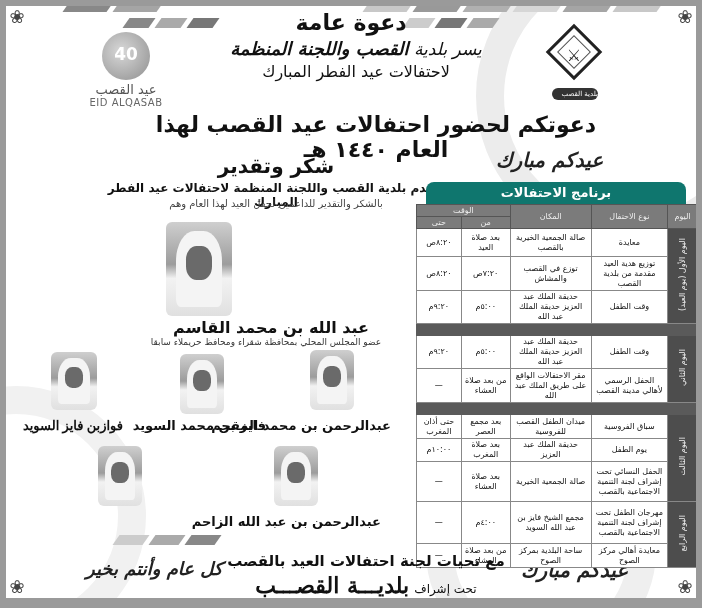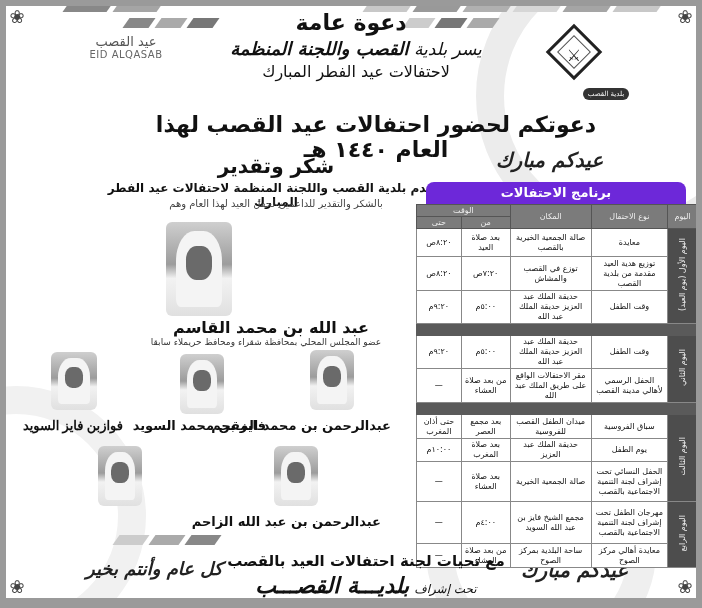--- a/index.html
+++ b/index.html
@@ -19,47 +19,47 @@
 
   .logo-left { position: absolute; left: 80px; top: 26px; width: 80px; text-align: center; }
   .logo-left .ring { width: 48px; height: 48px; margin: 0 auto; border-radius: 50%; background: radial-gradient(circle at 40% 40%, #d8d8d8, #8e8e8e); color: #fff; font-weight: bold; font-size: 17px; line-height: 44px; }
   .logo-left .ar { font-size: 13px; color: #555; margin-top: 2px; }
   .logo-left .en { font-size: 10px; color: #666; letter-spacing: .5px; direction: ltr; }
 
   .logo-right { position: absolute; left: 538px; top: 26px; width: 60px; height: 68px; }
   .logo-right .diamond { position: absolute; left: 10px; top: 0; width: 40px; height: 40px; transform: rotate(45deg); border: 3px solid #222; background: #fff; }
   .logo-right .diamond::after { content: ""; position: absolute; left: 5px; top: 5px; right: 5px; bottom: 5px; border: 1px solid #555; }
   .logo-right .emblem { position: absolute; left: 0; right: 0; top: 14px; text-align: center; font-size: 16px; color: #222; }
-  .logo-right .pill { position: absolute; left: 8px; top: 56px; width: 46px; height: 12px; background: #333; color: #fff; border-radius: 6px; font-size: 7px; text-align: center; line-height: 12px; margin-left: 31px; }
+  .logo-right .pill { position: absolute; left: 8px; top: 56px; width: 46px; height: 12px; background: #333; color: #fff; border-radius: 6px; font-size: 7px; line-height: 12px; }
 
   .headline { position: absolute; left: 130px; width: 480px; top: 106px; text-align: center; font-weight: bold; font-size: 22px; }
 
   .thanks-title { position: absolute; left: 130px; width: 280px; top: 148px; text-align: center; font-weight: bold; font-size: 20px; }
   .thanks-l1 { position: absolute; left: 100px; width: 340px; top: 175px; text-align: center; font-weight: bold; font-size: 12px; }
   .thanks-l2 { position: absolute; left: 100px; width: 340px; top: 192px; text-align: center; font-size: 10px; color: #444; }
 
   .eid-callig { position: absolute; font-family: "DejaVu Serif", serif; font-style: italic; font-weight: bold; color: #222; }
 
   .photo { position: absolute; border-radius: 6px; background: linear-gradient(180deg,#cfcfcf 0%,#9c9c9c 45%,#f2f2f2 60%,#e0e0e0 100%); overflow: hidden; }
   .photo .face { position: absolute; left: 30%; top: 26%; width: 40%; height: 36%; border-radius: 40%; background: #6a6a6a; }
   .photo .ghutra { position: absolute; left: 15%; top: 10%; width: 70%; height: 80%; border-radius: 40% 40% 10% 10%; background: #f4f4f4; }
   .pname { position: absolute; font-weight: bold; font-size: 13px; text-align: center; white-space: nowrap; }
   .pname.big { font-size: 16px; }
   .ptitle { position: absolute; font-size: 9px; color: #333; text-align: center; white-space: nowrap; }
 
-  .prog-head { position: absolute; left: 420px; top: 176px; width: 260px; height: 22px; background: #6d28d9; color: #fff; border-radius: 8px 8px 0 0; text-align: center; font-weight: bold; font-size: 13px; line-height: 22px; }
+  .prog-head { position: absolute; left: 420px; top: 176px; width: 260px; height: 22px; background: #0f766e; color: #fff; border-radius: 8px 8px 0 0; text-align: center; font-weight: bold; font-size: 13px; line-height: 22px; }
   table.prog { position: absolute; left: 410px; top: 198px; width: 282px; border-collapse: collapse; font-size: 8px; text-align: center; }
   table.prog th { background: #7b7b7b; color: #eee; font-weight: normal; border: 1px solid #555; height: 12px; }
   table.prog td { border: 1px solid #888; padding: 1px 2px; line-height: 10px; background: #fff; }
   table.prog td.day { background: #4d4d4d; color: #eee; width: 24px; font-size: 8px; }
   table.prog td.day span { display: inline-block; writing-mode: vertical-rl; transform: rotate(180deg); }
   table.prog tr.sep td { background: #5a5a5a; height: 12px; border-color: #5a5a5a; }
 
   .footer-l1 { position: absolute; left: 200px; width: 320px; top: 546px; text-align: center; font-weight: bold; font-size: 15px; }
-  .footer-l2 { position: absolute; left: 200px; width: 320px; top: 566px; text-align: center; font-style: italic; }
+  .footer-l2 { position: absolute; left: 200px; width: 320px; top: 566px; text-align: center; }
   .footer-l2 .small { font-size: 12px; }
   .footer-l2 .big { font-family: "DejaVu Serif", serif; font-weight: bold; font-size: 22px; }
 </style>
 </head>
 <body>
 
 <div class="page">
   <div class="inner">
 
     <div class="bg-swirl" style="left:470px;top:-60px;width:300px;height:300px;"></div>
@@ -104,20 +104,21 @@
     <div class="corner-orn" style="right:0;bottom:0;">❀</div>
 
     <div class="title">دعوة عامة</div>
     <div class="sub1">
       <span>يسر بلدية</span>
       <b>القصب واللجنة المنظمة</b>
     </div>
     <div class="sub2">لاحتفالات عيد الفطر المبارك</div>
 
     <div class="logo-left">
+      <div class="ring">40</div>
       <div class="ar">عيد القصب</div>
       <div class="en">EID ALQASAB</div>
     </div>
 
     <div class="logo-right">
       <div class="diamond"></div>
       <div class="emblem">⚔</div>
       <div class="pill">بلدية القصب</div>
     </div>
 

